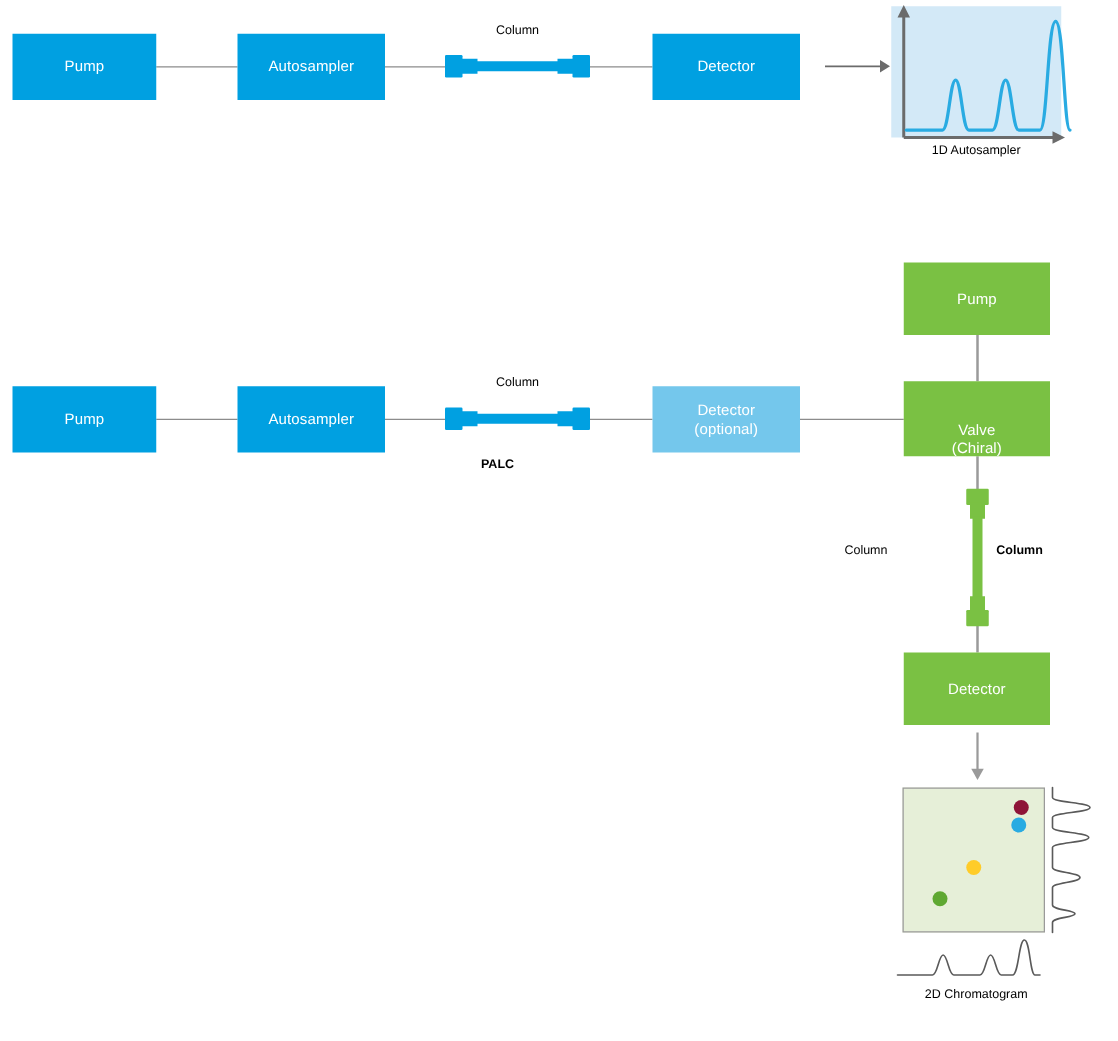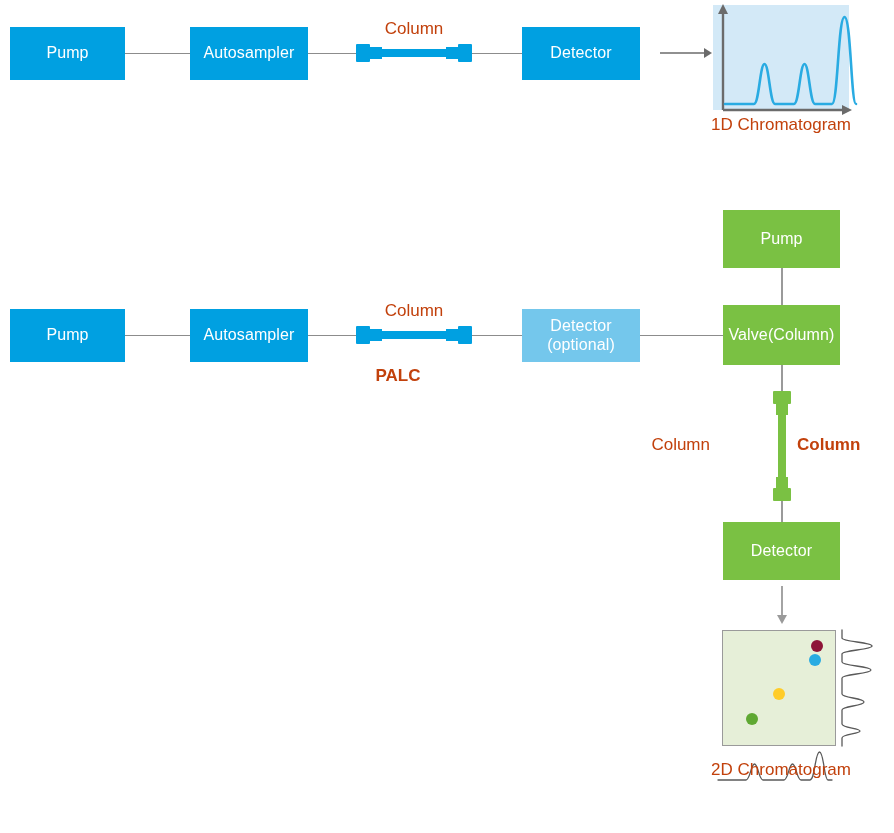--- a/index.html
+++ b/index.html
@@ -11,34 +11,34 @@
     color:#231f20;
     position:relative;
     overflow:hidden;
   }
   #stage{position:absolute;left:0;top:0;width:894px;height:833px;}
 
   
   .node{position:absolute;box-sizing:border-box;display:flex;align-items:center;
         justify-content:center;text-align:center;line-height:1.18;}
 
-  .box{color:#ffffff;font-size:16px;letter-spacing:.1px;}
+  .box{color:#ffffff;font-size:12px;letter-spacing:.1px;}
   .box.blue{background:#00A0E1;}
   .box.lightblue{background:#74C7EC;}
   .box.green{background:#7AC143;}
   .box span{display:block;}
 
   
   .line{position:absolute;background:#8c8c8c;}
   .line.h{height:1.4px;}
   .line.v{width:1.6px;}
   .line.thick{background:#9a9a9a;}
 
   
-  .label{position:absolute;font-size:17px;color:#c2410c;white-space:nowrap;}
+  .label{position:absolute;font-size:10px;color:#000000;white-space:nowrap;}
   .label.bold{font-weight:bold;}
   .label.center{transform:translateX(-50%);text-align:center;}
 
   
   .panel1d{position:absolute;background:#D3E9F7;}
   .panel2d{position:absolute;background:#E6EFD8;border:1.5px solid #9a9a9a;box-sizing:border-box;}
 
   .dot{position:absolute;border-radius:50%;}
 
   svg{overflow:visible;}
@@ -96,21 +96,21 @@
              L48 104
              C53 104 54 64 58.5 64
              C63 64 64 104 69 104
              L88 104
              C93 104 94 64 98.5 64
              C103 64 104 104 109 104
              L126 104
              C132 104 132 17 138.5 17
              C145 17 145 104 150 104" fill="none" stroke="#29ABE2" stroke-width="2.6" stroke-linejoin="round" stroke-linecap="round"></path>
   </svg>
-  <div class="label center" style="left:781px;top:115px;">1D Chromatogram</div>
+  <div class="label center" style="left:781px;top:115px;">1D Autosampler</div>
 
   <div class="line h" style="left:125px;top:335px;width:65px;"></div>
   <div class="line h" style="left:308px;top:335px;width:52px;"></div>
   <div class="line h" style="left:468px;top:335px;width:54px;"></div>
   <div class="line h" style="left:640px;top:335px;width:83px;"></div>
 
   <div class="node box blue" style="left:10px;top:309px;width:115px;height:53px;">
     <span>Pump</span>
   </div>
 
@@ -138,23 +138,23 @@
   <div class="line v thick" style="left:781px;top:268px;height:37px;"></div>
 
   <div class="line v thick" style="left:781px;top:365px;height:27px;"></div>
 
   <div class="line v thick" style="left:781px;top:500px;height:22px;"></div>
 
   <div class="node box green" style="left:723px;top:210px;width:117px;height:58px;">
     <span>Pump</span>
   </div>
 
-  <div class="node box green" style="left:723px;top:305px;width:117px;height:60px;flex-direction:row;">
+  <div class="node box green" style="left:723px;top:305px;width:117px;height:60px;flex-direction:column;justify-content:flex-end;">
     <span>Valve</span>
-    <span>(Column)</span>
+    <span>(Chiral)</span>
   </div>
 
   <svg class="svg-abs" style="left:765px;top:391px;" width="34" height="110" viewBox="0 0 34 110" aria-hidden="true">
     <g fill="#7AC143">
       <rect x="8" y="0" width="18" height="13" rx="1"></rect>
       <rect x="11" y="11" width="12" height="13"></rect>
       <rect x="13" y="22" width="8" height="66"></rect>
       <rect x="11" y="86" width="12" height="13"></rect>
       <rect x="8" y="97" width="18" height="13" rx="1"></rect>
     </g>
@@ -202,15 +202,15 @@
              C44 16 45 32 49 32
              L70 32
              C74 32 75 16 78.5 16
              C82 16 83 32 87 32
              L96 32
              C101 32 101 4 105.5 4
              C110 4 110 32 114 32
              L118 32" fill="none" stroke="#5A5A5A" stroke-width="1.3" stroke-linejoin="round" stroke-linecap="round"></path>
   </svg>
 
-  <div class="label center" style="left:781px;top:760px;">2D Chromatogram</div>
+  <div class="label center" style="left:781px;top:790px;">2D Chromatogram</div>
 
 </div>
 
 </body></html>

